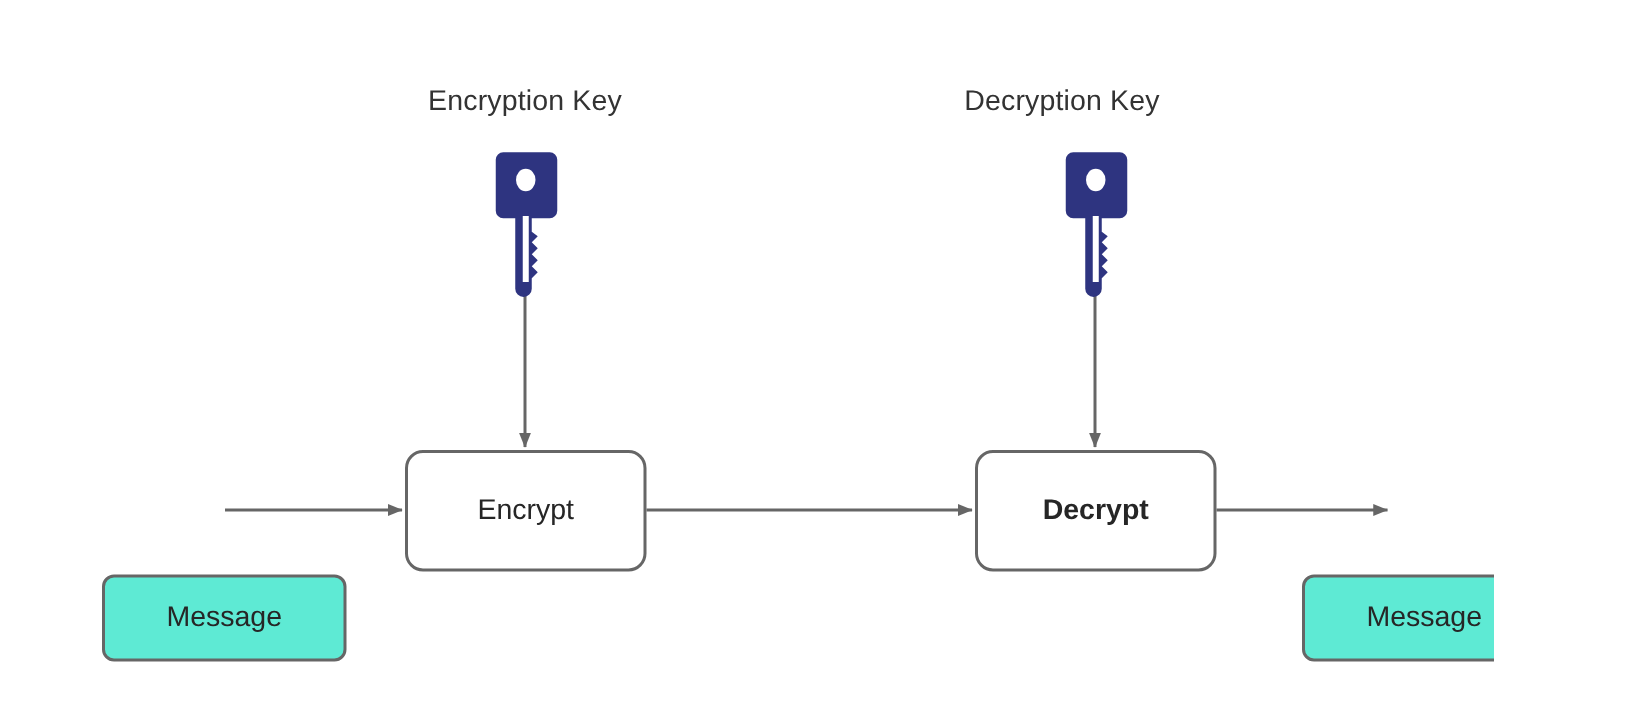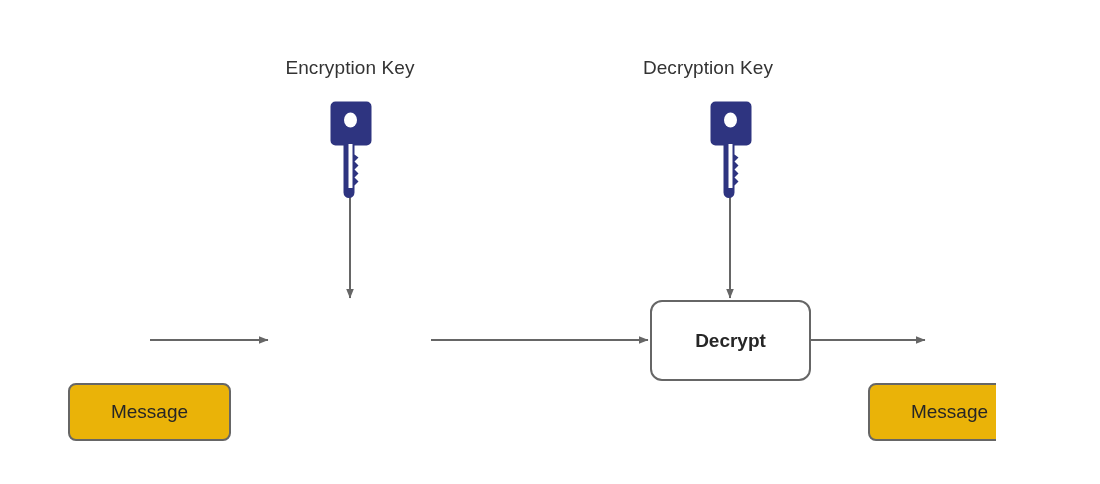--- a/index.html
+++ b/index.html
@@ -38,21 +38,21 @@
     align-items: center;
     justify-content: center;
     font-size: 19px;
     color: #262626;
   }
   .data-box {
     position: absolute;
     box-sizing: border-box;
     border: 2px solid #666666;
     border-radius: 8px;
-    background: #eab308;
+    background: #5eead4;
     display: flex;
     align-items: center;
     justify-content: center;
     font-size: 19px;
     color: #262626;
   }
   .conn {
     position: absolute;
     left: 0;
     top: 0;
@@ -111,20 +111,23 @@
   <div class="key-icon" style="left:710px; top:96px;">
     <svg width="42" height="104" viewBox="0 0 42 104">
       <path d="M5.5,5.5 h31 a5,5 0 0 1 5,5 v34 a5,5 0 0 1 -5,5 h-12
                v9 l4,3 l-4,4 l4,4 l-4,4 l4,4 l-4,4 l4,4 l-4,4
                v7 a5.5,5.5 0 0 1 -11,0 v-47 h-8 a5,5 0 0 1 -5,-5 v-34 a5,5 0 0 1 5,-5 z" fill="#2E3480"></path>
       <rect x="18.5" y="48" width="4" height="44" fill="#ffffff"></rect>
       <ellipse cx="20.5" cy="24" rx="6.5" ry="7.5" fill="#ffffff"></ellipse>
     </svg>
   </div>
 
+  <div class="proc-box" style="left:270px; top:300px; width:161px; height:81px;">
+    <span>Encrypt</span>
+  </div>
 
   <div class="proc-box" style="left:650px; top:300px; width:161px; height:81px;font-weight:bold;">
     <span>Decrypt</span>
   </div>
 
   <div class="data-box" style="left:68px; top:383px; width:163px; height:58px;">
     <span>Message</span>
   </div>
 
 

